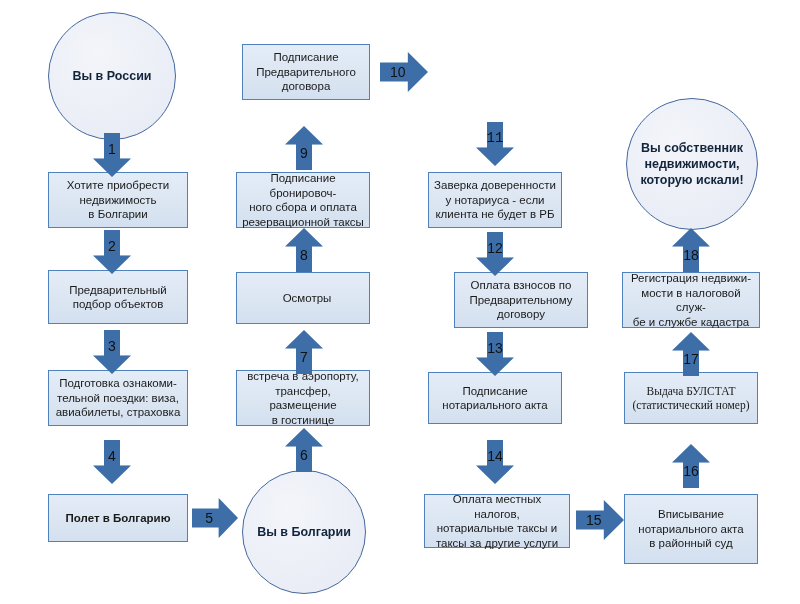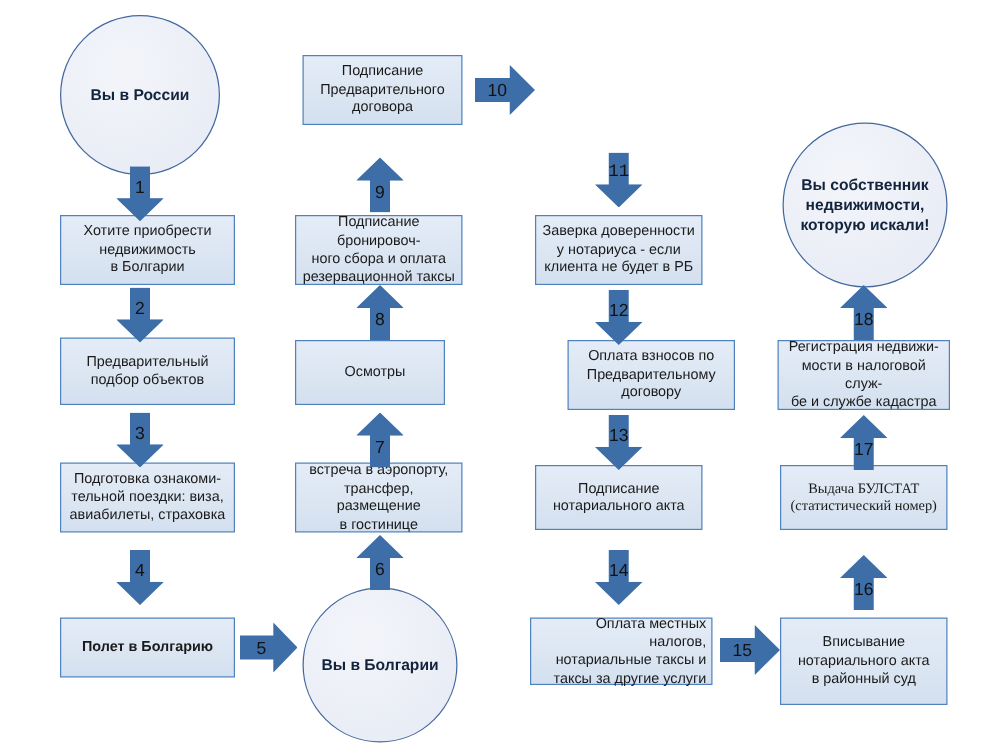--- a/index.html
+++ b/index.html
@@ -194,21 +194,21 @@
   <div class="box" style="left:236px; top:370px; width:134px; height:56px;">встреча в аэропорту,
 трансфер, размещение
 в гостинице</div>
 
   <div class="arrow up" style="left:285px; top:330px; width:38px; height:44px;">
     <span class="stroke"></span>
     <span class="glyph"></span>
     <span class="num">7</span>
   </div>
 
-  <div class="box" style="left:236px; top:272px; width:120px; height:52px;padding-left:12px;">Осмотры</div>
+  <div class="box" style="left:236px; top:272px; width:134px; height:52px;padding-left:12px;">Осмотры</div>
 
   <div class="arrow up" style="left:285px; top:228px; width:38px; height:44px;">
     <span class="stroke"></span>
     <span class="glyph"></span>
     <span class="num">8</span>
   </div>
 
   <div class="box" style="left:236px; top:172px; width:134px; height:56px;">Подписание бронировоч-
 ного сбора и оплата
 резервационной таксы</div>
@@ -258,21 +258,21 @@
 
   <div class="box" style="left:428px; top:372px; width:134px; height:52px;">Подписание
 нотариального акта</div>
 
   <div class="arrow down" style="left:476px; top:440px; width:38px; height:44px;">
     <span class="stroke"></span>
     <span class="glyph"></span>
     <span class="num">14</span>
   </div>
 
-  <div class="box" style="left:424px; top:494px; width:146px; height:54px;text-align:right;">Оплата местных налогов,
+  <div class="box" style="left:424px; top:494px; width:146px; height:54px;">Оплата местных налогов,
 нотариальные таксы и
 таксы за другие услуги</div>
 
   <div class="arrow right" style="left:576px; top:500px; width:48px; height:40px;">
     <span class="stroke"></span>
     <span class="glyph"></span>
     <span class="num">15</span>
   </div>
 
   <div class="box" style="left:624px; top:494px; width:134px; height:70px;">Вписывание

